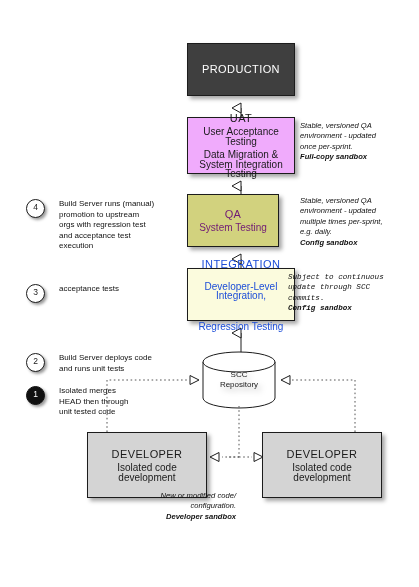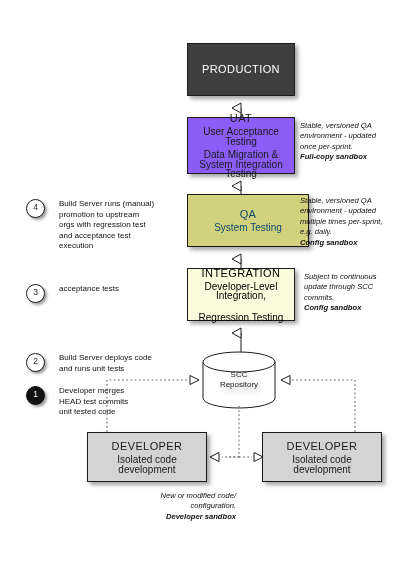--- a/index.html
+++ b/index.html
@@ -46,38 +46,39 @@
   
   #node-production {
     left: 187px; top: 43px; width: 108px; height: 53px;
     background: #3f3f3f;
     color: #ffffff;
   }
   #node-production .title { font-size: 11px; }
   
   #node-uat {
     left: 187px; top: 117px; width: 108px; height: 57px;
-    background: #8b5cf6;
+    background: #f0abfc;
     color: #1a1a1a;
   }
   
   #node-qa {
-    left: 187px; top: 194px; width: 122px; height: 53px;
+    left: 187px; top: 194px; width: 92px; height: 53px;
     background: #d2d27e;
-    color: #0c4a6e;
+    color: #701a75;
   }
   
   #node-integration {
     left: 187px; top: 268px; width: 108px; height: 53px;
     background: #fbfbdd;
-    color: #000000;
+    color: #1d4ed8;
+    gap: 9px;
   }
   
   .dev-node {
-    top: 432px; width: 120px; height: 50px;
+    top: 432px; width: 120px; height: 66px;
     background: #d4d4d4;
     color: #1a1a1a;
   }
   #node-dev-left { left: 87px; }
   #node-dev-right { left: 262px; }
 
   
   #node-scc {
     position: absolute;
     left: 203px; top: 352px; width: 72px; height: 52px;
@@ -100,21 +101,21 @@
     font-style: italic;
     color: #111;
     width: 112px;
   }
   .note b {
     font-style: italic;
     font-weight: bold;
   }
   #note-uat { left: 300px; top: 121px; }
   #note-qa { left: 300px; top: 196px; }
-  #note-integration { left: 304px; top: 272px; }
+  #note-integration { left: 288px; top: 272px; font-family: Liberation Mono, monospace; }
   #note-dev {
     left: 96px; top: 491px; width: 140px; text-align: right;
   }
 
   
   .step {
     position: absolute;
     display: flex;
     align-items: flex-start;
   }
@@ -294,17 +295,17 @@
   <div class="badge">2</div>
   <div class="text">
     <div>Build Server deploys code</div>
     <div>and runs unit tests</div>
   </div>
 </div>
 
 <div class="step" id="step-1">
   <div class="badge filled">1</div>
   <div class="text">
-    <div>Developer merges</div>
-    <div>HEAD test commits</div>
+    <div>Isolated merges</div>
+    <div>HEAD then through</div>
     <div>unit tested code</div>
   </div>
 </div>
 
 </body></html>

